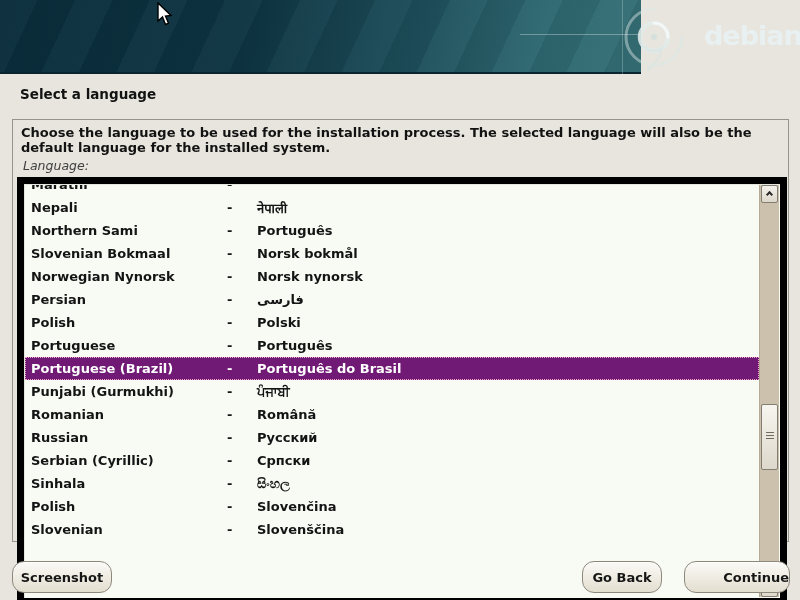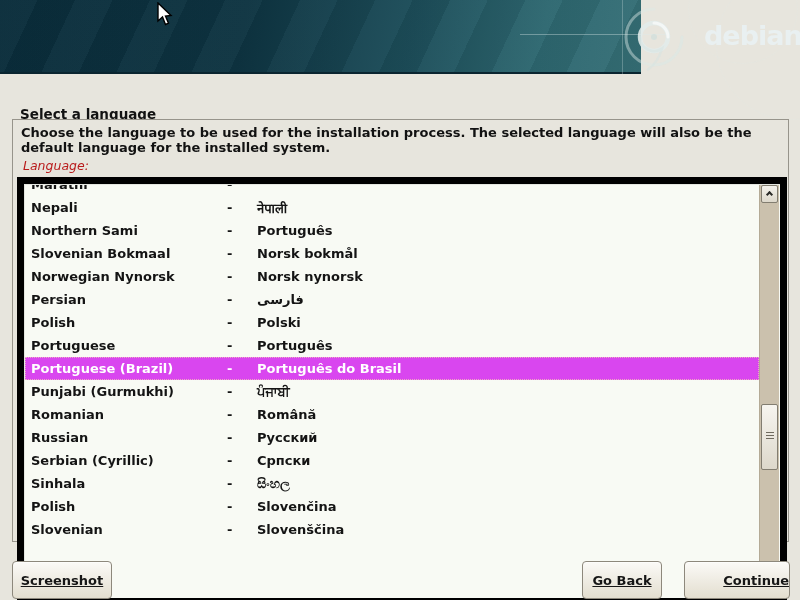--- a/index.html
+++ b/index.html
@@ -24,34 +24,34 @@
   .deco-hline { position: absolute; left: 520px; top: 34px; width: 150px; height: 1px; background: rgba(220,235,235,0.38); }
   .deco-circle { position: absolute; border: 1px solid rgba(220,235,235,0.10); border-radius: 50%; }
   .dc1 { left: 688px; top: -46px; width: 110px; height: 110px; }
   .dc2 { left: 716px; top: -30px; width: 150px; height: 150px; }
   .swirl { position: absolute; left: 598px; top: 0; }
   .brand { position: absolute; left: 704px; top: 20px; white-space: nowrap; }
   .brand-name { font-size: 27px; font-weight: bold; color: #e9f0f1; letter-spacing: -1px; }
   .cursor { position: absolute; left: 157px; top: 2px; }
 
   
-  .page-title { position: absolute; left: 20px; top: 86px; font-size: 13.5px; font-weight: bold; color: #121212; margin-top: 20px; }
+  .page-title { position: absolute; left: 20px; top: 86px; font-size: 13.5px; font-weight: bold; color: #121212; }
 
   
   .content-frame {
     position: absolute; left: 12px; top: 119px; width: 777px; height: 423px;
     border: 1px solid #97948b; background: #e7e5dd; padding-left: 43px;
   }
   .instruction {
     position: absolute; left: 8px; top: 5px; width: 758px;
     font-size: 13px; font-weight: bold; line-height: 15px; color: #121212;
   }
   .field-label {
     position: absolute; left: 10px; top: 38px;
-    font-size: 12.5px; font-style: italic; color: #b91c1c;
+    font-size: 12.5px; font-style: italic; color: #404040;
   }
 
   
   .listbox {
     position: absolute; left: 4px; top: 57px; width: 770px; height: 428px;
     background: #f8faf4;
     border: 7px solid #000000;
     box-shadow: inset 1px 1px 0 rgba(0,0,0,0.08);
   }
   .rows {
@@ -60,21 +60,21 @@
   }
   .rows .row:first-child { margin-top: -12px; }
   .row {
     height: 23px; display: grid; grid-template-columns: 196px 30px 1fr;
     align-items: center; padding-left: 6px;
     font-size: 13px; font-weight: bold; color: #141414;
     cursor: default;
   }
   .row .native { font-weight: bold; }
   .row.selected {
-    background: #d946ef; color: #ffffff;
+    background: #701a75; color: #ffffff;
     outline: 1px dotted #eeaac4; outline-offset: -1px;
   }
 
   
   .scrollbar {
     position: absolute; top: 1px; right: 1px; bottom: 1px; width: 20px;
     background: #cbc1ad; border-left: 1px solid #b4aa96;
   }
   .sb-btn {
     position: absolute; left: 1px; width: 17px; height: 18px;
@@ -92,26 +92,26 @@
   .sb-thumb {
     position: absolute; left: 1px; top: 219px; width: 17px; height: 66px;
     background: linear-gradient(#f7f5ef, #ddd8cb);
     border: 1px solid #827d70; border-radius: 2px;
   }
   .grip { position: absolute; left: 4px; top: 27px; width: 8px; }
   .grip i { display: block; height: 1px; background: #6f6a5e; margin-bottom: 2px; }
 
   
   .btn {
-    position: absolute; top: 561px; height: 38px;
-    border: 1px solid #8d887c; border-radius: 4px;
+    position: absolute; top: 561px; height: 32px;
+    border: 1px solid #8d887c; border-radius: 12px;
     background: linear-gradient(#fbfaf7, #e3decf);
     box-shadow: 0 1px 0 rgba(255,255,255,0.6) inset;
     font-family: inherit; font-size: 13px; font-weight: bold; color: #161616;
-    text-align: center; cursor: default; text-decoration: underline;
+    text-align: center; cursor: default;
   }
   .btn-screenshot { left: 12px;  width: 100px; }
   .btn-goback     { left: 582px; width: 80px;  }
   .btn-continue   { left: 684px; width: 106px; text-align: right; }
 </style>
 </head>
 <body>
 
 <div class="banner">
   <span class="deco-vline"></span>

